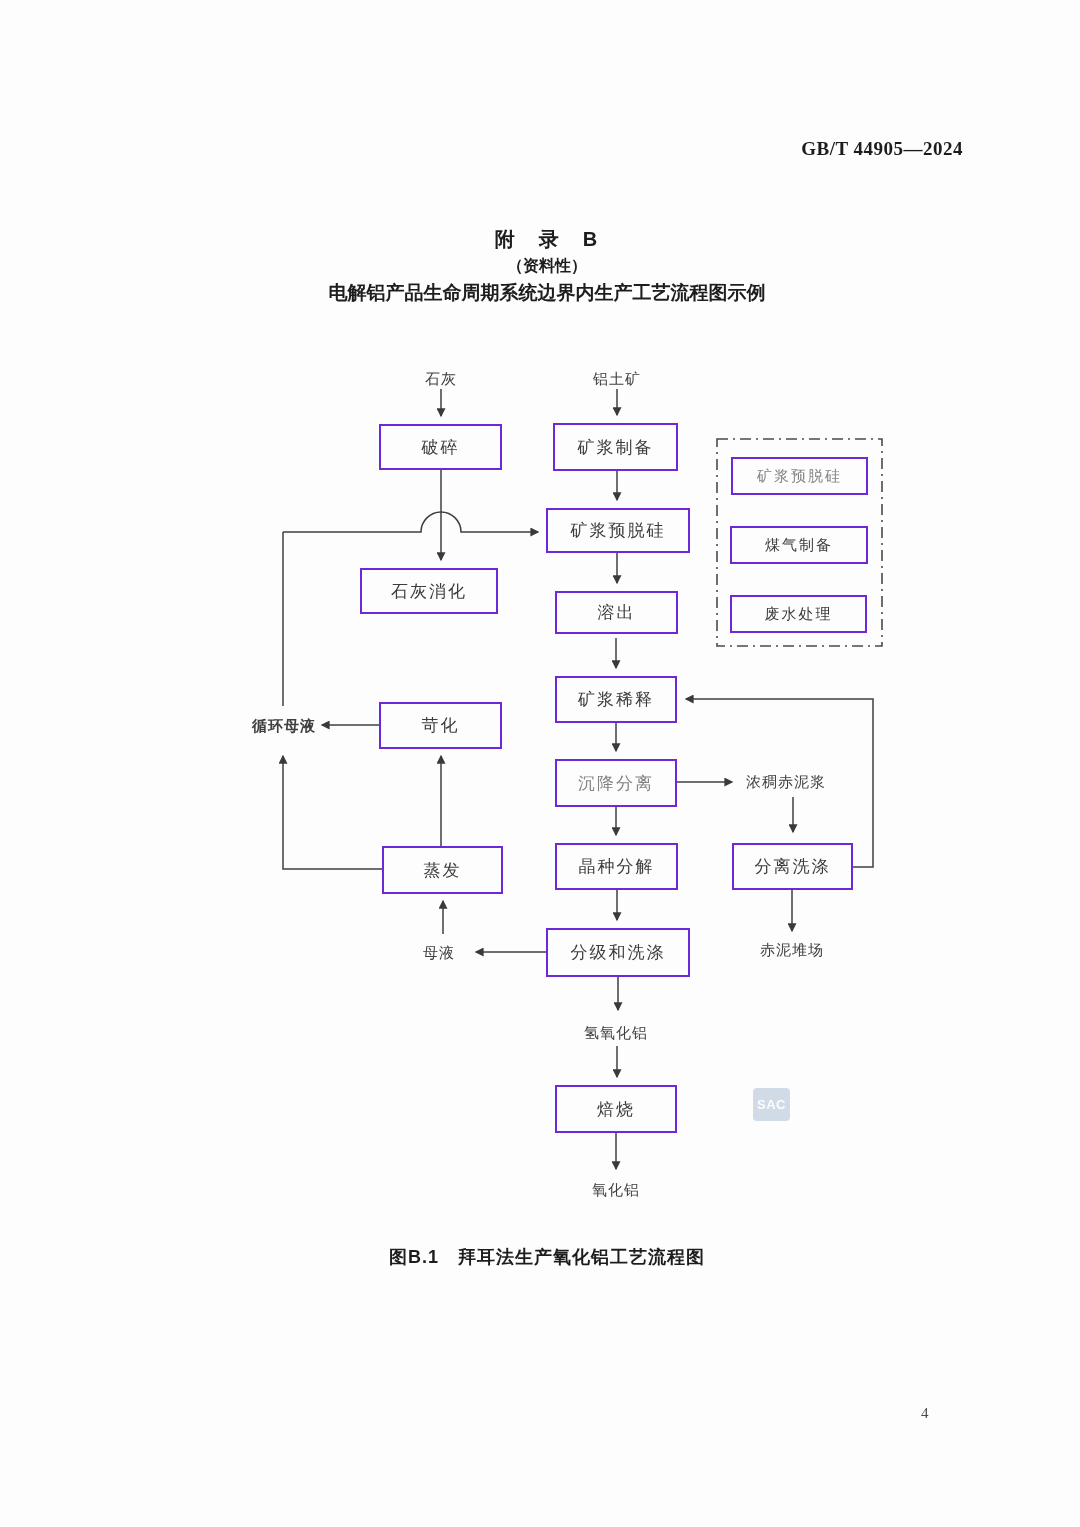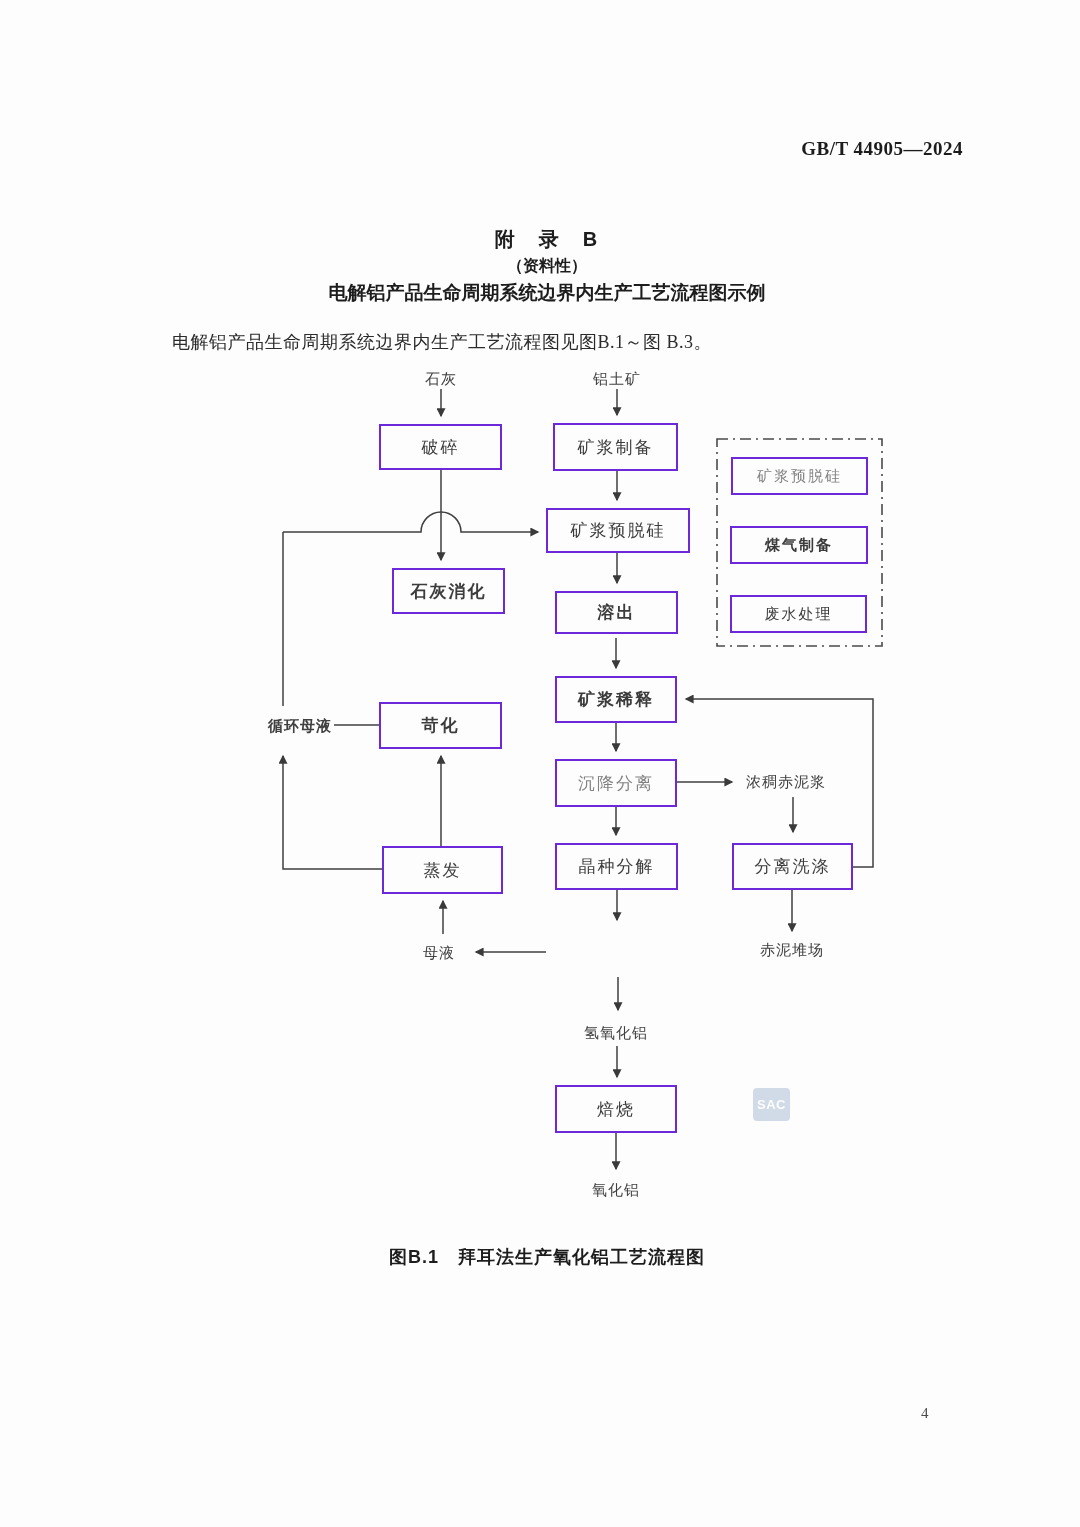--- a/index.html
+++ b/index.html
@@ -24,21 +24,21 @@
     font-size:18px;color:#1d1d1d;letter-spacing:1px;}
   .pagenum{position:absolute;left:921px;top:1405px;font-size:15px;color:#4a4a4a;}
 
   svg.wires{position:absolute;left:0;top:0;z-index:1;}
   .fbox{
     position:absolute;z-index:2;background:#fdfdfd;
     border:2px solid #6d28d9;box-sizing:border-box;
     display:flex;align-items:center;justify-content:center;
     font-size:17px;color:#3c3c3c;letter-spacing:2px;white-space:nowrap;
   }
-  .fbox.b{font-weight:bold;}
+  .fbox.b{font-weight:normal;}
   .fbox.lt{color:#828282;}
   .flbl{
     position:absolute;z-index:2;background:#fdfdfd;padding:0 2px;
     font-size:15px;color:#404040;letter-spacing:1px;white-space:nowrap;
     transform:translate(-50%,-50%);
   }
   .watermark{
     position:absolute;z-index:0;left:753px;top:1088px;width:37px;height:33px;
     background:rgba(173,191,214,.55);border-radius:4px;
     display:flex;align-items:center;justify-content:center;
@@ -50,21 +50,20 @@
 <body>
 
 <div class="page">
 
   <div class="hdr">GB/T 44905—2024</div>
 
   <div class="tline t1">附　录　B</div>
   <div class="tline t2">（资料性）</div>
   <div class="tline t3">电解铝产品生命周期系统边界内生产工艺流程图示例</div>
 
-  <div class="body-par">电解铝产品生命周期系统边界内生产工艺流程图见图B.1～图 B.3。</div>
 
   <div class="watermark">SAC</div>
 
   <svg class="wires" width="1080" height="1527" viewBox="0 0 1080 1527">
     <defs>
       <marker id="arr" viewBox="0 0 10 10" refX="8.5" refY="5" markerWidth="10" markerHeight="9" markerUnits="userSpaceOnUse" orient="auto-start-reverse">
         <path d="M0 0 L10 5 L0 10 z" fill="#3a3a3a"></path>
       </marker>
     </defs>
     <g fill="none" stroke="#3f3f3f" stroke-width="1.5">
@@ -95,37 +94,38 @@
       <path d="M677 782 H732" marker-end="url(#arr)"></path>
       <path d="M793 797 V832" marker-end="url(#arr)"></path>
       <path d="M792 890 V931" marker-end="url(#arr)"></path>
       <path d="M853 867 H873 V699 H686" marker-end="url(#arr)"></path>
     </g>
   </svg>
 
   <div class="fbox" style="left:379px;top:424px;width:123px;height:46px">破碎</div>
   <div class="fbox" style="left:553px;top:423px;width:125px;height:48px">矿浆制备</div>
   <div class="fbox" style="left:546px;top:508px;width:144px;height:45px">矿浆预脱硅</div>
-  <div class="fbox b" style="left:392px;top:568px;width:113px;height:46px">石灰消化</div>
+  <div class="fbox b" style="left:360px;top:568px;width:138px;height:46px">石灰消化</div>
   <div class="fbox b" style="left:555px;top:591px;width:123px;height:43px">溶出</div>
   <div class="fbox b" style="left:555px;top:676px;width:122px;height:47px">矿浆稀释</div>
   <div class="fbox b" style="left:379px;top:702px;width:123px;height:47px">苛化</div>
   <div class="fbox lt" style="left:555px;top:759px;width:122px;height:48px">沉降分离</div>
   <div class="fbox" style="left:382px;top:846px;width:121px;height:48px">蒸发</div>
   <div class="fbox" style="left:555px;top:843px;width:123px;height:47px">晶种分解</div>
   <div class="fbox" style="left:732px;top:843px;width:121px;height:47px">分离洗涤</div>
+  <div class="fbox" style="left:546px;top:928px;width:144px;height:49px">分级和洗涤</div>
   <div class="fbox" style="left:555px;top:1085px;width:122px;height:48px">焙烧</div>
 
   <div class="fbox lt" style="left:731px;top:457px;width:137px;height:38px;font-size:15px">矿浆预脱硅</div>
   <div class="fbox b" style="left:730px;top:526px;width:138px;height:38px;font-size:15px">煤气制备</div>
   <div class="fbox" style="left:730px;top:595px;width:137px;height:38px;font-size:15px">废水处理</div>
 
   <div class="flbl" style="left:441px;top:379px">石灰</div>
   <div class="flbl" style="left:617px;top:379px">铝土矿</div>
-  <div class="flbl" style="left:300px;top:726px;font-weight:bold">循环母液</div>
+  <div class="flbl" style="left:284px;top:726px;font-weight:bold">循环母液</div>
   <div class="flbl" style="left:786px;top:782px">浓稠赤泥浆</div>
   <div class="flbl" style="left:439px;top:953px">母液</div>
   <div class="flbl" style="left:792px;top:950px">赤泥堆场</div>
   <div class="flbl" style="left:616px;top:1033px">氢氧化铝</div>
   <div class="flbl" style="left:616px;top:1190px">氧化铝</div>
 
   <div class="caption">图B.1　拜耳法生产氧化铝工艺流程图</div>
   <div class="pagenum">4</div>
 
 </div>

